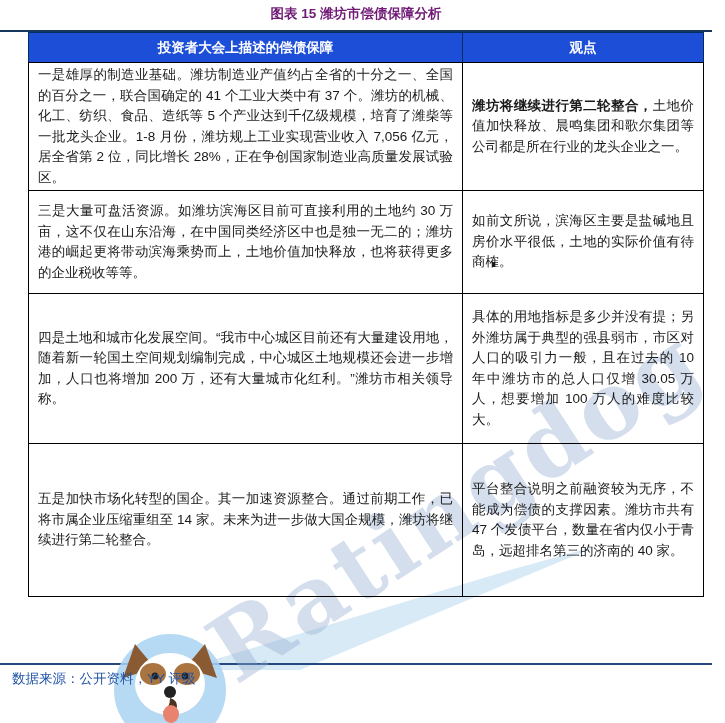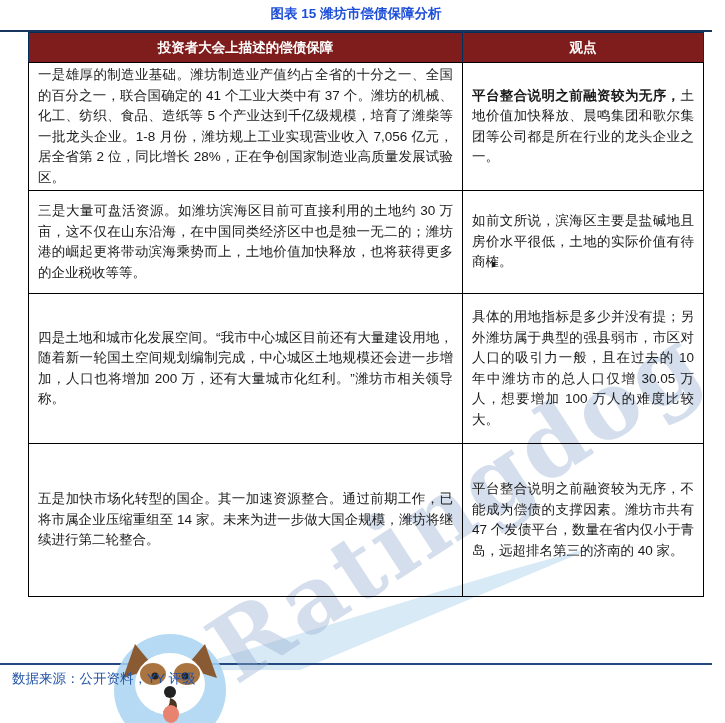--- a/index.html
+++ b/index.html
@@ -7,21 +7,21 @@
     position:relative;
     width:725px;height:723px;
     background:#fff;
     overflow:hidden;
     font-family:"Liberation Sans",sans-serif;
     color:#1a1a1a;
   }
   .chart-title{
     position:absolute;top:5px;left:0;width:712px;
     text-align:center;
-    font-size:13.5px;font-weight:bold;color:#1d4ed8;
+    font-size:13.5px;font-weight:bold;color:#701a75;
   }
   .rule-top{
     position:absolute;top:30px;left:0;width:712px;height:2px;
     background:#17365d;
   }
   .rule-bottom{
     position:absolute;top:663px;left:0;width:712px;height:2px;
     background:#24487f;
   }
   table.guarantee{
@@ -32,21 +32,21 @@
     z-index:2;
   }
   table.guarantee th, table.guarantee td{
     border:1px solid #000;
     padding:2px 9px;
     font-size:13.5px;
     vertical-align:middle;
     background:transparent;
   }
   table.guarantee th{
-    background:#7f1d1d;
+    background:#1d4ed8;
     color:#ffffff;
     font-weight:bold;
     text-align:center;
     height:25px;
     border-color:#002f5f;
     border-bottom-color:#000;
   }
   col.c-left{width:434px;}
   col.c-right{width:241px;}
   td.cell{
@@ -109,21 +109,21 @@
         <col class="c-left">
         <col class="c-right">
       </colgroup>
     <tbody>
         <tr>
       <th>投资者大会上描述的偿债保障</th>
       <th>观点</th>
     </tr>
     <tr class="r1">
       <td class="cell">一是雄厚的制造业基础。潍坊制造业产值约占全省的十分之一、全国的百分之一，联合国确定的 41 个工业大类中有 37 个。潍坊的机械、化工、纺织、食品、造纸等 5 个产业达到千亿级规模，培育了潍柴等一批龙头企业。1-8 月份，潍坊规上工业实现营业收入 7,056 亿元，居全省第 2 位，同比增长 28%，正在争创国家制造业高质量发展试验区。</td>
-      <td class="cell"><span class="lead">平台整合说明之前融资较为无序，</span><span>土地价值加快释放、晨鸣集团和歌尔集团等公司都是所在行业的龙头企业之一。</span></td>
+      <td class="cell"><span class="lead">潍坊将继续进行第二轮整合，</span><span>土地价值加快释放、晨鸣集团和歌尔集团等公司都是所在行业的龙头企业之一。</span></td>
     </tr>
     <tr class="r3">
       <td class="cell">三是大量可盘活资源。如潍坊滨海区目前可直接利用的土地约 30 万亩，这不仅在山东沿海，在中国同类经济区中也是独一无二的；潍坊港的崛起更将带动滨海乘势而上，土地价值加快释放，也将获得更多的企业税收等等。</td>
       <td class="cell"><span class="lead"></span><span>如前文所说，滨海区主要是盐碱地且房价水平很低，土地的实际价值有待商榷。</span></td>
     </tr>
     <tr class="r4">
       <td class="cell">四是土地和城市化发展空间。“我市中心城区目前还有大量建设用地，随着新一轮国土空间规划编制完成，中心城区土地规模还会进一步增加，人口也将增加 200 万，还有大量城市化红利。”潍坊市相关领导称。</td>
       <td class="cell"><span class="lead"></span><span>具体的用地指标是多少并没有提；另外潍坊属于典型的强县弱市，市区对人口的吸引力一般，且在过去的 10 年中潍坊市的总人口仅增 30.05 万人，想要增加 100 万人的难度比较大。</span></td>
     </tr>
     <tr class="r5">

